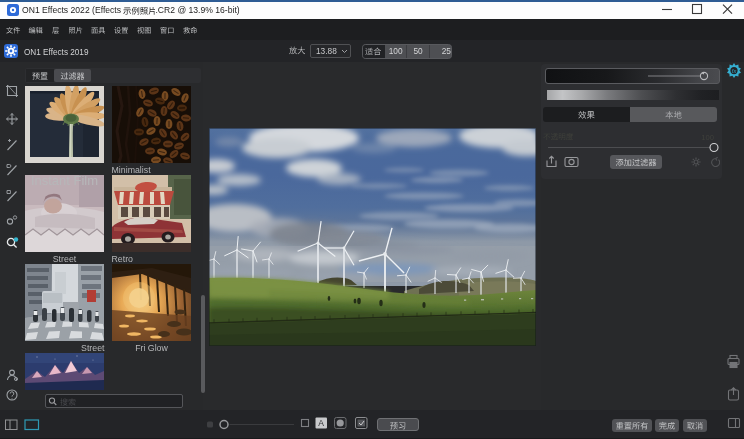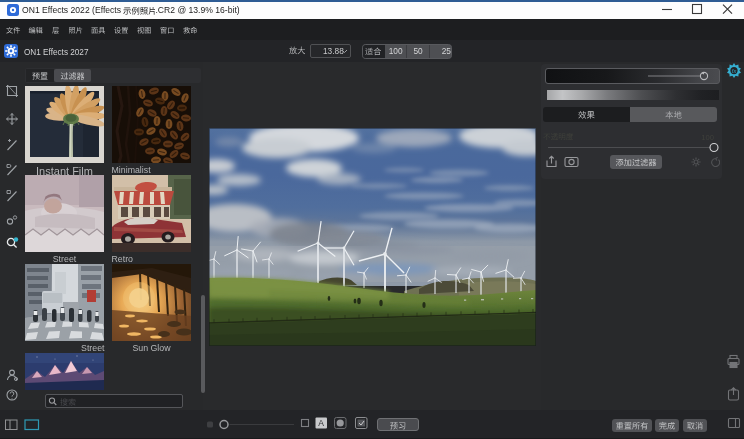--- a/index.html
+++ b/index.html
@@ -44,25 +44,25 @@
         <line x1="7" y1="1.2" x2="7" y2="3.4"></line>
         <line x1="7" y1="10.6" x2="7" y2="12.8"></line>
         <line x1="1.2" y1="7" x2="3.4" y2="7"></line>
         <line x1="10.6" y1="7" x2="12.8" y2="7"></line>
         <line x1="2.9" y1="2.9" x2="4.5" y2="4.5"></line>
         <line x1="9.5" y1="9.5" x2="11.1" y2="11.1"></line>
         <line x1="11.1" y1="2.9" x2="9.5" y2="4.5"></line>
         <line x1="4.5" y1="9.5" x2="2.9" y2="11.1"></line>
       </g>
 </svg>
-<div class="abs" style="left:24px;top:47.5px;font-size:8.2px;color:#d2d3d5">ON1 Effects 2027</div>
+<div class="abs" style="left:24px;top:47.5px;font-size:8.2px;color:#d2d3d5">ON1 Effects 2019</div>
 <svg class="abs" style="left:289px;top:45px" width="20" height="11" viewBox="0 -8.5 20 11">
       <path d="M1.69 -6.75C1.84 -6.4 2.03 -5.93 2.11 -5.63L2.67 -5.81C2.59 -6.09 2.4 -6.55 2.23 -6.9ZM0.36 -5.56V-4.99H1.33V-3.28C1.33 -2.12 1.21 -0.82 0.2 0.25C0.35 0.35 0.56 0.52 0.66 0.65C1.75 -0.52 1.92 -1.91 1.92 -3.27V-3.32H3.04C2.98 -1.07 2.93 -0.27 2.79 -0.09C2.73 0.01 2.66 0.02 2.54 0.02C2.41 0.02 2.11 0.02 1.77 -0.01C1.85 0.15 1.91 0.39 1.93 0.57C2.28 0.58 2.62 0.58 2.82 0.56C3.04 0.54 3.17 0.48 3.31 0.29C3.53 0.01 3.58 -0.91 3.62 -3.61C3.63 -3.7 3.63 -3.89 3.63 -3.89H1.92V-4.99H4V-5.56ZM5.12 -4.78H6.67C6.5 -3.74 6.26 -2.85 5.88 -2.11C5.52 -2.86 5.26 -3.75 5.1 -4.71ZM5.02 -6.9C4.77 -5.48 4.32 -4.1 3.65 -3.24C3.79 -3.12 4.03 -2.89 4.12 -2.77C4.35 -3.07 4.55 -3.41 4.73 -3.8C4.93 -2.94 5.18 -2.17 5.52 -1.5C5.03 -0.8 4.4 -0.26 3.53 0.14C3.66 0.26 3.84 0.53 3.89 0.67C4.71 0.25 5.35 -0.27 5.85 -0.93C6.29 -0.25 6.84 0.28 7.53 0.64C7.63 0.48 7.82 0.24 7.96 0.11C7.23 -0.22 6.67 -0.78 6.22 -1.48C6.74 -2.37 7.07 -3.45 7.28 -4.78H7.89V-5.35H5.31C5.44 -5.81 5.55 -6.3 5.65 -6.79Z M11.98 -6.88C11.97 -6.23 11.98 -5.4 11.86 -4.53H8.71V-3.9H11.75C11.42 -2.35 10.6 -0.75 8.55 0.13C8.72 0.26 8.92 0.48 9.02 0.64C11.02 -0.28 11.91 -1.85 12.31 -3.44C12.95 -1.57 14.01 -0.11 15.6 0.64C15.7 0.46 15.9 0.2 16.06 0.07C14.46 -0.6 13.39 -2.09 12.82 -3.9H15.92V-4.53H12.51C12.63 -5.4 12.64 -6.22 12.64 -6.88Z" fill="#b9babc"></path>
     </svg>
-<div class="abs" style="left:310px;top:44px;width:41px;height:14px;background:#26272a;border:1px solid #505154;border-radius:2px;color:#c9cacc;font-size:8.3px;line-height:12px;padding-left:12px">13.88</div>
+<div class="abs" style="left:310px;top:44px;width:41px;height:14px;background:#26272a;border:1px solid #505154;border-radius:2px;color:#c9cacc;font-size:8.3px;line-height:12px;padding-left:5px">13.88</div>
 <svg class="abs" style="left:341px;top:49px" width="7" height="5">
       <path d="M1 1 L3.5 3.5 L6 1" stroke="#9fa0a3" stroke-width="1" fill="none"></path>
     </svg>
 <div class="abs" style="left:362px;top:43.5px;width:90px;height:15px;background:#4e4f53;border:1px solid #58595d;border-radius:3.5px;overflow:hidden">
 <div class="abs" style="left:0;top:0;width:22px;height:13px;background:#212225"></div>
 <div class="abs" style="left:22px;top:0;width:66px;height:13px;display:flex;color:#d4d5d7;font-size:8.3px">
 <div style="flex:1;text-align:center;line-height:13px;border-right:1px solid #3c3d41">100</div>
 <div style="flex:1;text-align:center;line-height:13px;border-right:1px solid #3c3d41">50</div>
 <div style="flex:1;text-align:right;line-height:13px">25</div>
       </div>
@@ -419,26 +419,26 @@
         <ellipse cx="22" cy="70" rx="7" ry="1.8"></ellipse>
         <ellipse cx="44" cy="73" rx="6" ry="1.6"></ellipse>
       </g>
 <g fill="#46301a">
         <ellipse cx="62" cy="60" rx="7" ry="3"></ellipse>
         <ellipse cx="72" cy="68" rx="8" ry="3.6"></ellipse>
         <ellipse cx="52" cy="70" rx="6" ry="3"></ellipse>
         <ellipse cx="68" cy="48" rx="5.5" ry="2.4"></ellipse>
       </g>
     </svg>
-<div class="abs" style="left:24.5px;top:165px;width:80px;text-align:center;font-size:11px;color:#b6b7b9">Instant Film</div>
+<div class="abs" style="left:24.5px;top:173px;width:80px;text-align:center;font-size:13px;color:#b6b7b9">Instant Film</div>
 <div class="abs" style="left:111.5px;top:165px;width:80px;font-size:8.8px;color:#b6b7b9">Minimalist</div>
 <div class="abs" style="left:24.5px;top:254px;width:80px;text-align:center;font-size:8.8px;color:#b6b7b9">Street</div>
 <div class="abs" style="left:111.5px;top:254px;width:80px;font-size:8.8px;color:#b6b7b9">Retro</div>
 <div class="abs" style="left:24.5px;top:343px;width:80px;text-align:right;font-size:8.8px;color:#b6b7b9">Street</div>
-<div class="abs" style="left:111.5px;top:343px;width:80px;text-align:center;font-size:8.8px;color:#b6b7b9">Sun Glow</div>
+<div class="abs" style="left:111.5px;top:343px;width:80px;text-align:center;font-size:8.8px;color:#b6b7b9">Fri Glow</div>
 <svg class="abs" style="left:25px;top:353px" width="79" height="37" viewBox="0 0 79 37">
       <rect width="79" height="37" fill="#2c3c6e"></rect>
 <rect width="79" height="10" fill="#324578"></rect>
 <g fill="#d8dce8" opacity="0.5">
         <circle cx="12" cy="4" r="0.7"></circle>
         <circle cx="30" cy="6" r="0.6"></circle>
         <circle cx="52" cy="3" r="0.7"></circle>
         <circle cx="68" cy="7" r="0.6"></circle>
       </g>
 <path d="M0 26 L12 18 L20 24 L30 12 L38 20 L46 8 L54 20 L62 14 L70 22 L79 18 L79 37 L0 37 Z" fill="#5d4a74"></path>

